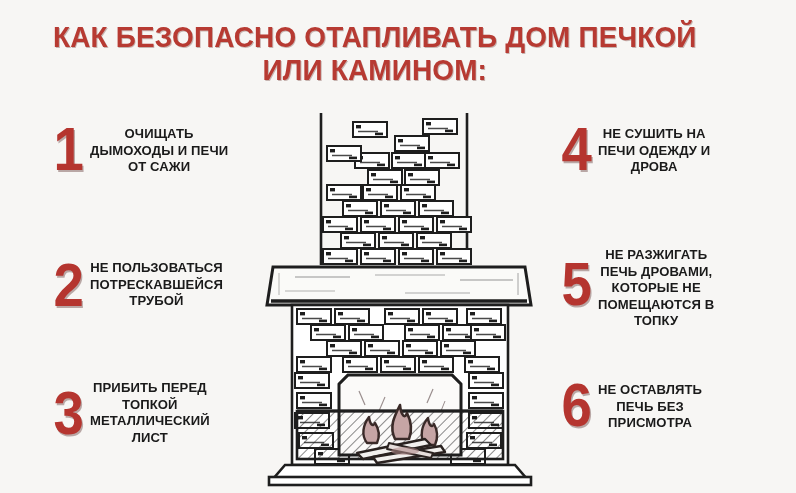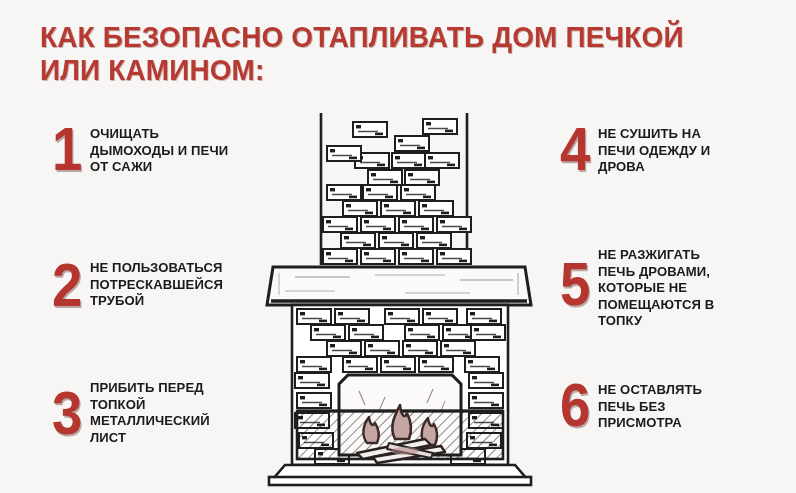--- a/index.html
+++ b/index.html
@@ -3,21 +3,21 @@
 <meta charset="utf-8">
 <style>
   html,body{margin:0;padding:0;}
   body{
     width:796px;height:493px;
     background:#F7F6F4;
     font-family:"Liberation Sans", sans-serif;
     overflow:hidden;
     position:relative;
   }
-  #page{position:relative;width:796px;height:493px;}
+  #page{position:relative;width:796px;height:493px;text-align:center;}
 
   
   .title{
     position:absolute;
     left:40px; top:20px; width:720px;
     color:#B73A32;
     font-family:"Liberation Sans", sans-serif;
     font-weight:bold;
     font-size:30px;
     line-height:33px;

